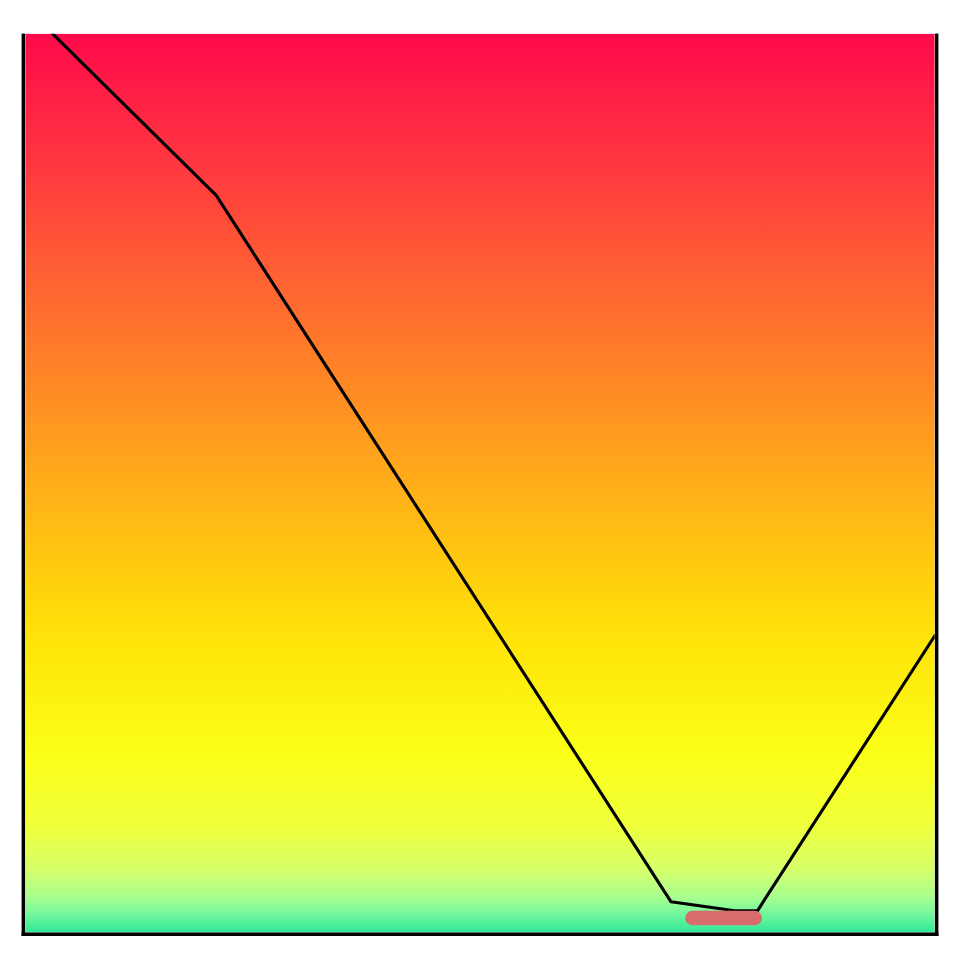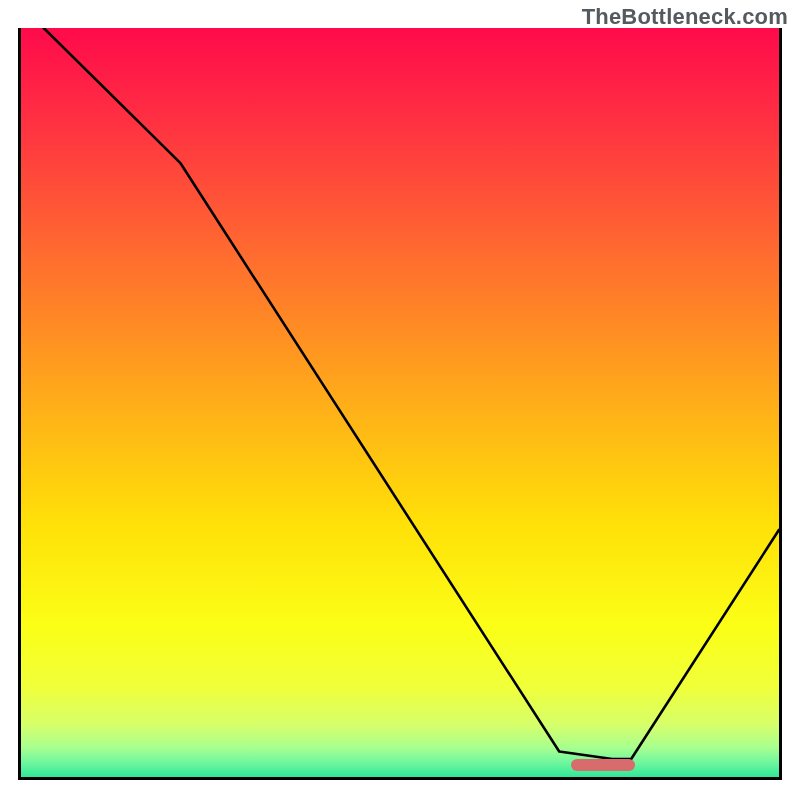--- a/index.html
+++ b/index.html
@@ -52,21 +52,20 @@
     position: absolute;
     height: 12px;
     border-radius: 6px;
     background: #d86b6b;
   }
 </style>
 </head>
 <body>
 
 <div class="wrap">
-  <div class="watermark">TheBottleneck.com</div>
 
   <div class="plot">
     <svg class="bg" viewBox="0 0 758 749" preserveAspectRatio="none">
       <defs>
         <linearGradient id="gbg" x1="0" y1="0" x2="0" y2="1">
             <stop offset="0.00%" stop-color="#ff0a4b"></stop>
             <stop offset="12.00%" stop-color="#ff2f42"></stop>
             <stop offset="25.00%" stop-color="#ff5a35"></stop>
             <stop offset="38.00%" stop-color="#ff8526"></stop>
             <stop offset="52.00%" stop-color="#ffb417"></stop>

